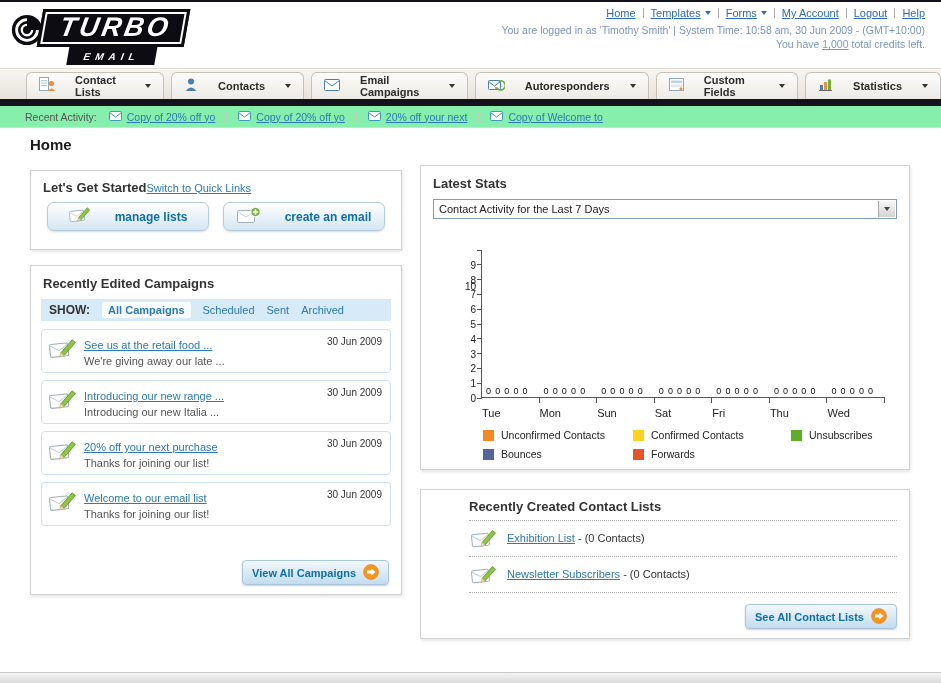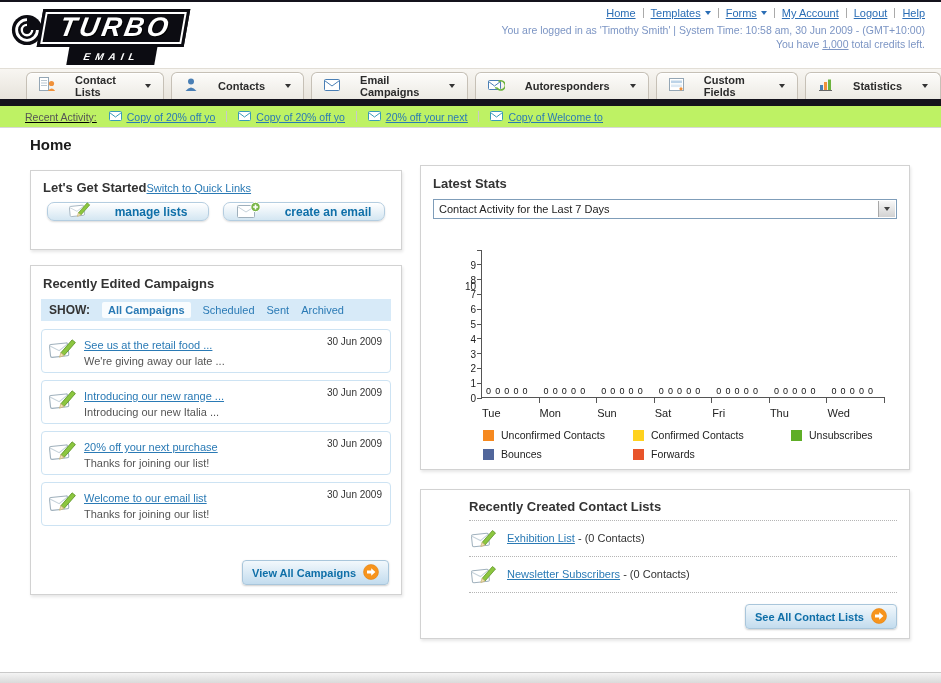--- a/index.html
+++ b/index.html
@@ -28,39 +28,39 @@
   .credits-val { text-decoration:underline; }
 
   
   .tabbar { position:absolute; top:66px; left:0; width:100%; height:31px; background:linear-gradient(#f8f6f2,#e7e3db); border-top:1px solid #e2ded6; }
   .tabs { position:absolute; left:26px; bottom:0; display:flex; gap:7px; }
   .tab { display:flex; align-items:center; gap:20px; height:27px; padding:0 12px; background:linear-gradient(#fdfcfa,#eceae4); border:1px solid #c6c0b6; border-bottom:none; border-radius:6px 6px 0 0; cursor:pointer; box-shadow:inset 0 1px 0 #fff; }
   .tab-label { font-size:11px; font-weight:bold; color:#2b2b2b; }
   .darkbar { position:absolute; top:97px; left:0; width:100%; height:7px; background:#14131c; }
 
   
-  .activity-bar { position:absolute; top:104px; left:0; width:100%; height:22px; background:#bef264; border-bottom:1px solid #d8d8d8; display:flex; align-items:center; padding-left:25px; font-size:10.5px;text-decoration:underline; }
+  .activity-bar { position:absolute; top:104px; left:0; width:100%; height:22px; background:#86efac; border-bottom:1px solid #d8d8d8; display:flex; align-items:center; padding-left:25px; font-size:10.5px; }
   .activity-label { color:#555; margin-right:12px; }
   .act-item { display:flex; align-items:center; gap:5px; }
   .act-item a { color:#2a7ab5; text-decoration:underline; cursor:pointer; }
   .vsep { width:1px; height:11px; background:#c9c9c9; margin:0 11px; }
 
   
   .content { position:absolute; top:126px; left:0; right:0; bottom:11px; background:#fff; }
   .page-title { position:absolute; left:30px; top:8px; font-size:15px; font-weight:bold; color:#1b1b1b; }
 
   .panel { position:absolute; background:#fff; border:1px solid #d2d2d2; box-shadow:1px 2px 3px rgba(0,0,0,0.10); }
   .panel-title { font-size:13px; font-weight:bold; color:#333; }
 
   
   #get-started { left:30px; top:42px; width:372px; height:80px; }
   #get-started .head { display:flex; align-items:center; padding:9px 12px 7px 12px; }
   .quick-links { font-size:11px; color:#2a7ab5; text-decoration:underline; cursor:pointer; }
   .big-btn-row { display:flex; gap:14px; padding:0 16px; }
-  .big-btn { flex:1; height:19px; display:flex; align-items:center; justify-content:center; gap:24px; background:linear-gradient(#ffffff,#d4e6f2); border:1px solid #b4cde0; border-radius:7px; box-shadow:0 1px 2px rgba(0,0,0,0.15), inset 0 1px 0 #fff; cursor:pointer; font-size:12px; font-weight:bold; color:#0f6fa8; }
+  .big-btn { flex:1; height:29px; display:flex; align-items:center; justify-content:center; gap:24px; background:linear-gradient(#ffffff,#d4e6f2); border:1px solid #b4cde0; border-radius:7px; box-shadow:0 1px 2px rgba(0,0,0,0.15), inset 0 1px 0 #fff; cursor:pointer; font-size:12px; font-weight:bold; color:#0f6fa8; }
 
   
   #campaigns { left:30px; top:137px; width:372px; height:330px; }
   #campaigns .panel-title { padding:10px 12px 8px 12px; display:block; }
   .filter-bar { margin:0 10px; background:#d7eaf8; height:22px; display:flex; align-items:center; gap:12px; padding:0 8px; }
   .show-label { font-size:12px; font-weight:bold; color:#333; }
   .filter-link { font-size:11px; color:#2a7ab5; cursor:pointer; }
   .filter-link.active { background:rgba(255,255,255,0.85); padding:2px 6px; border-radius:2px; font-weight:bold; }
   .camp-list { padding:8px 10px 0 10px; }
   .camp-item { position:relative; border:1px solid #cde3f3; border-radius:4px; min-height:40px; margin-bottom:7px; padding:5px 8px 5px 42px; cursor:pointer; }

